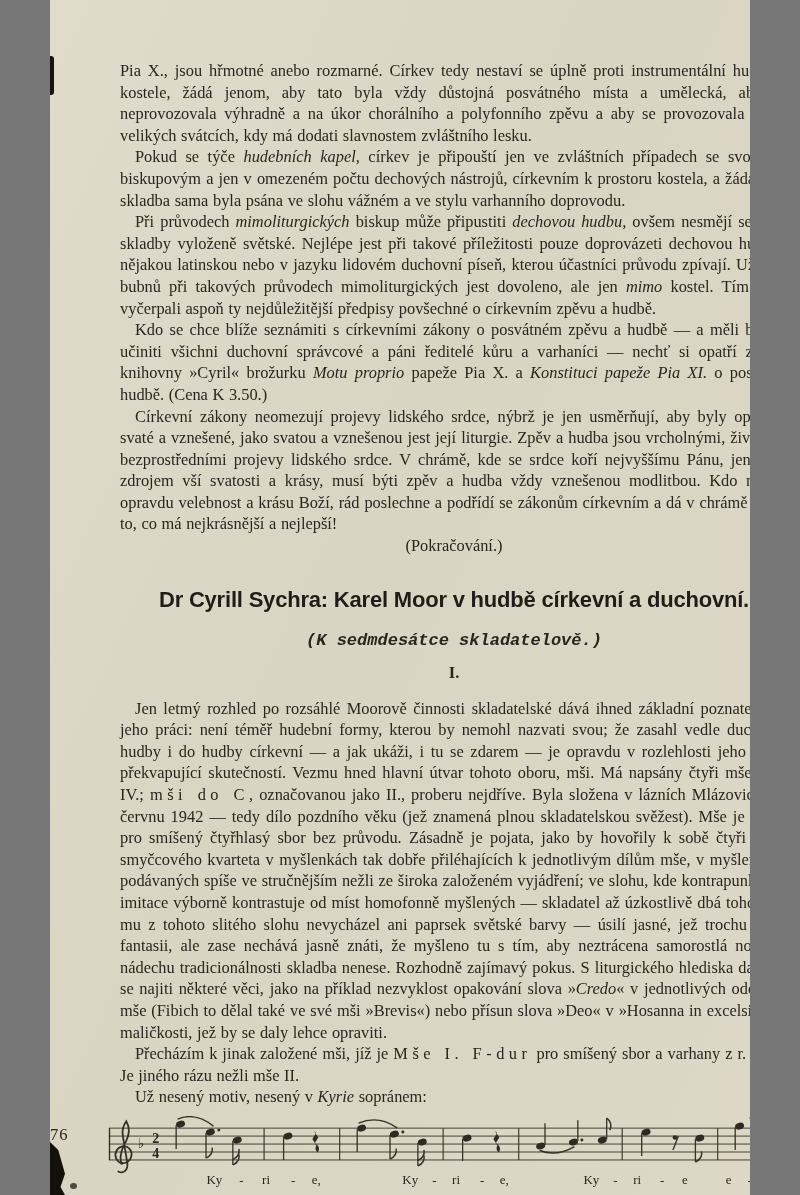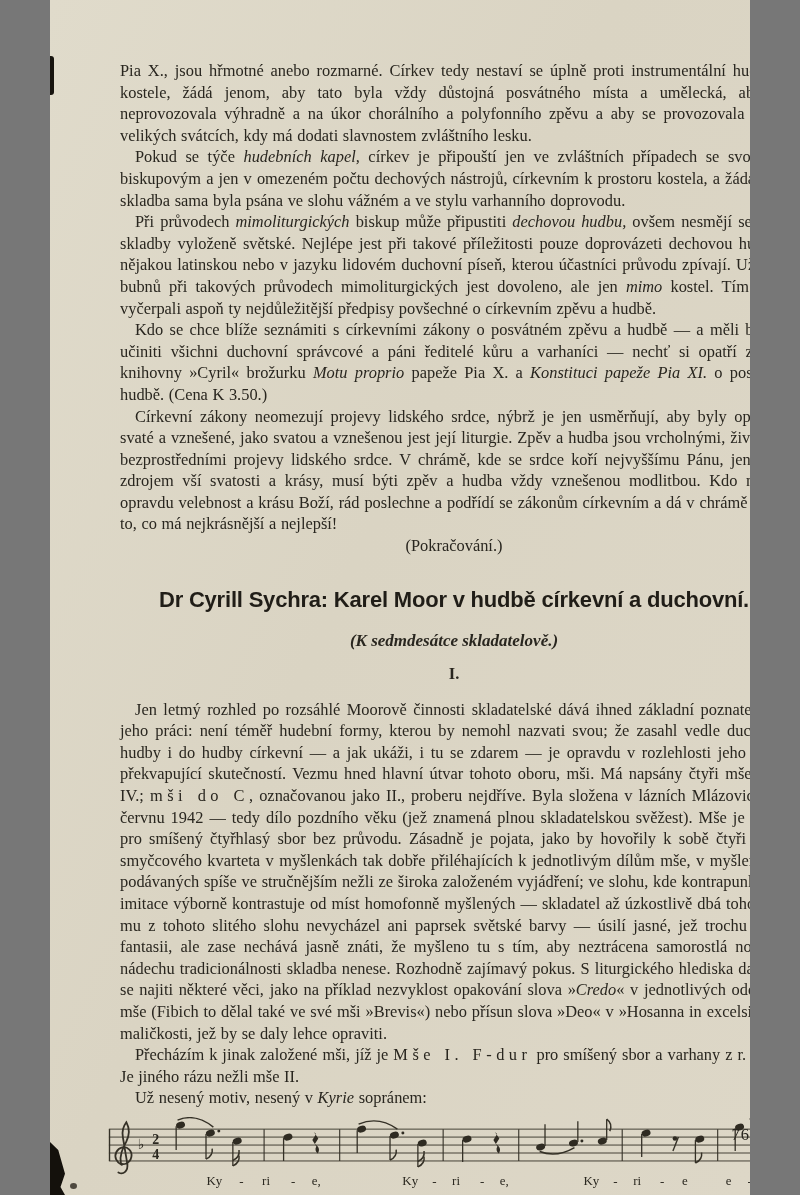--- a/index.html
+++ b/index.html
@@ -16,32 +16,32 @@
     font-size:16.4px; line-height:21.6px; text-align:justify;
     text-indent:15px; word-spacing:0.5px;
   }
   p.noindent{ text-indent:0; }
   .continuation{ text-align:center; font-size:16.4px; line-height:21.6px; }
   .heading{
     margin-top:30px; text-align:center;
     font-family:"Liberation Sans","DejaVu Sans",sans-serif;
     font-weight:700; font-size:22px; letter-spacing:-0.2px; color:#201d17;
   }
-  .subtitle{ margin-top:18px; text-align:center; font-style:italic; font-weight:700; font-size:17px; }
+  .subtitle{ margin-top:18px; text-align:center; font-style:italic; font-weight:700; font-size:17px;font-family:Liberation Mono, monospace; }
   .section-num{ margin-top:13px; text-align:center; font-size:16.5px; font-weight:700; }
   .article2{ margin-top:15px; }
   .sp{ letter-spacing:4.5px;margin-top:37px; }
   .music{ margin-top:8px; margin-left:-27px; display:block; }
   .music .ink{ stroke:#343026; fill:none; }
   .music .fillink{ fill:#2f2b22; stroke:none; }
   .music text{ fill:#2b2820; font-family:"Liberation Serif",serif; }
   .music .tsig{ font-size:14px; font-weight:700; }
   .music .acc{ font-size:14px; }
   .lyric{ font-size:13px; }
-  .pagenum{ position:absolute; left:0; top:1125px; width:100%; text-align:right; font-size:16.5px; letter-spacing:1px; }
+  .pagenum{ position:absolute; left:0; top:1125px; width:100%; text-align:left; font-size:16.5px; letter-spacing:1px; }
   .art-top-left{ position:absolute; left:0; top:56px; width:4px; height:39px; background:#17140f; border-radius:0 3px 3px 0; }
   .art-bottom-left{ position:absolute; left:0; top:1142px; width:15px; height:53px; background:#14110c;
     clip-path:polygon(0 0,55% 15%,100% 60%,70% 85%,100% 100%,0 100%); }
   .art-bottom-dot{ position:absolute; left:20px; top:1183px; width:7px; height:6px; background:#2a261e; border-radius:50%; opacity:.8; }
 </style>
 </head>
 <body>
 
 <div class="page">
   <div class="art-top-left"></div>

